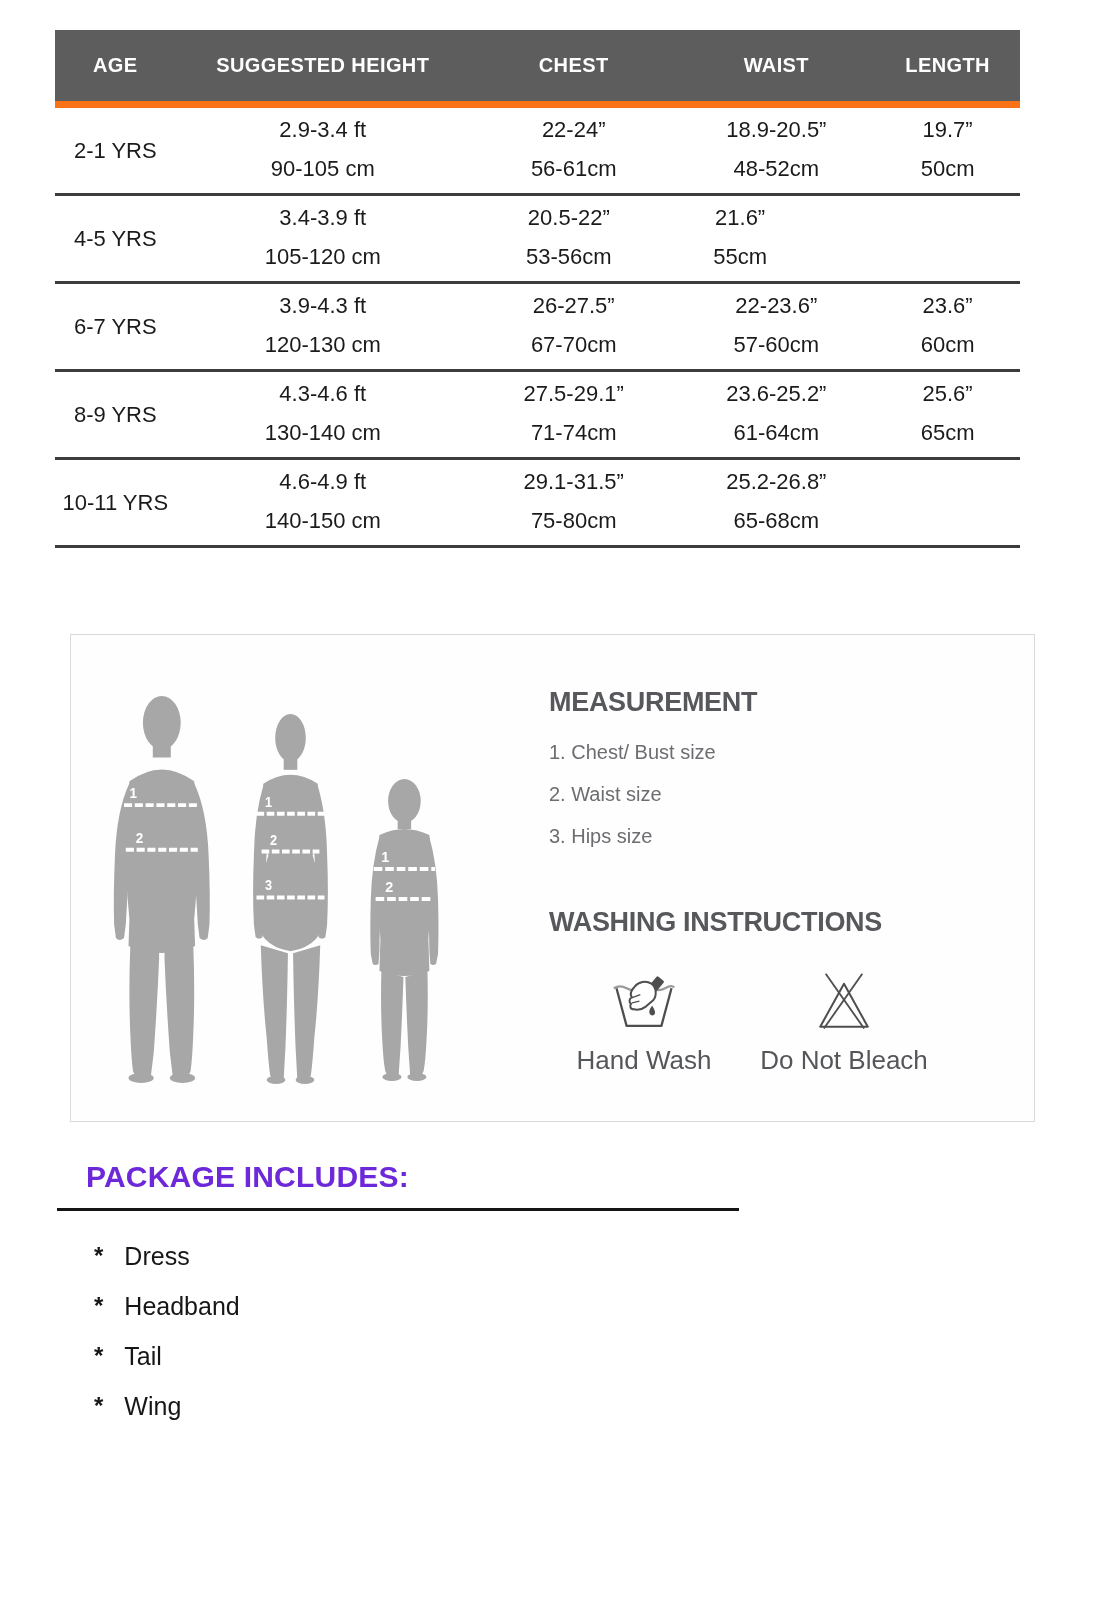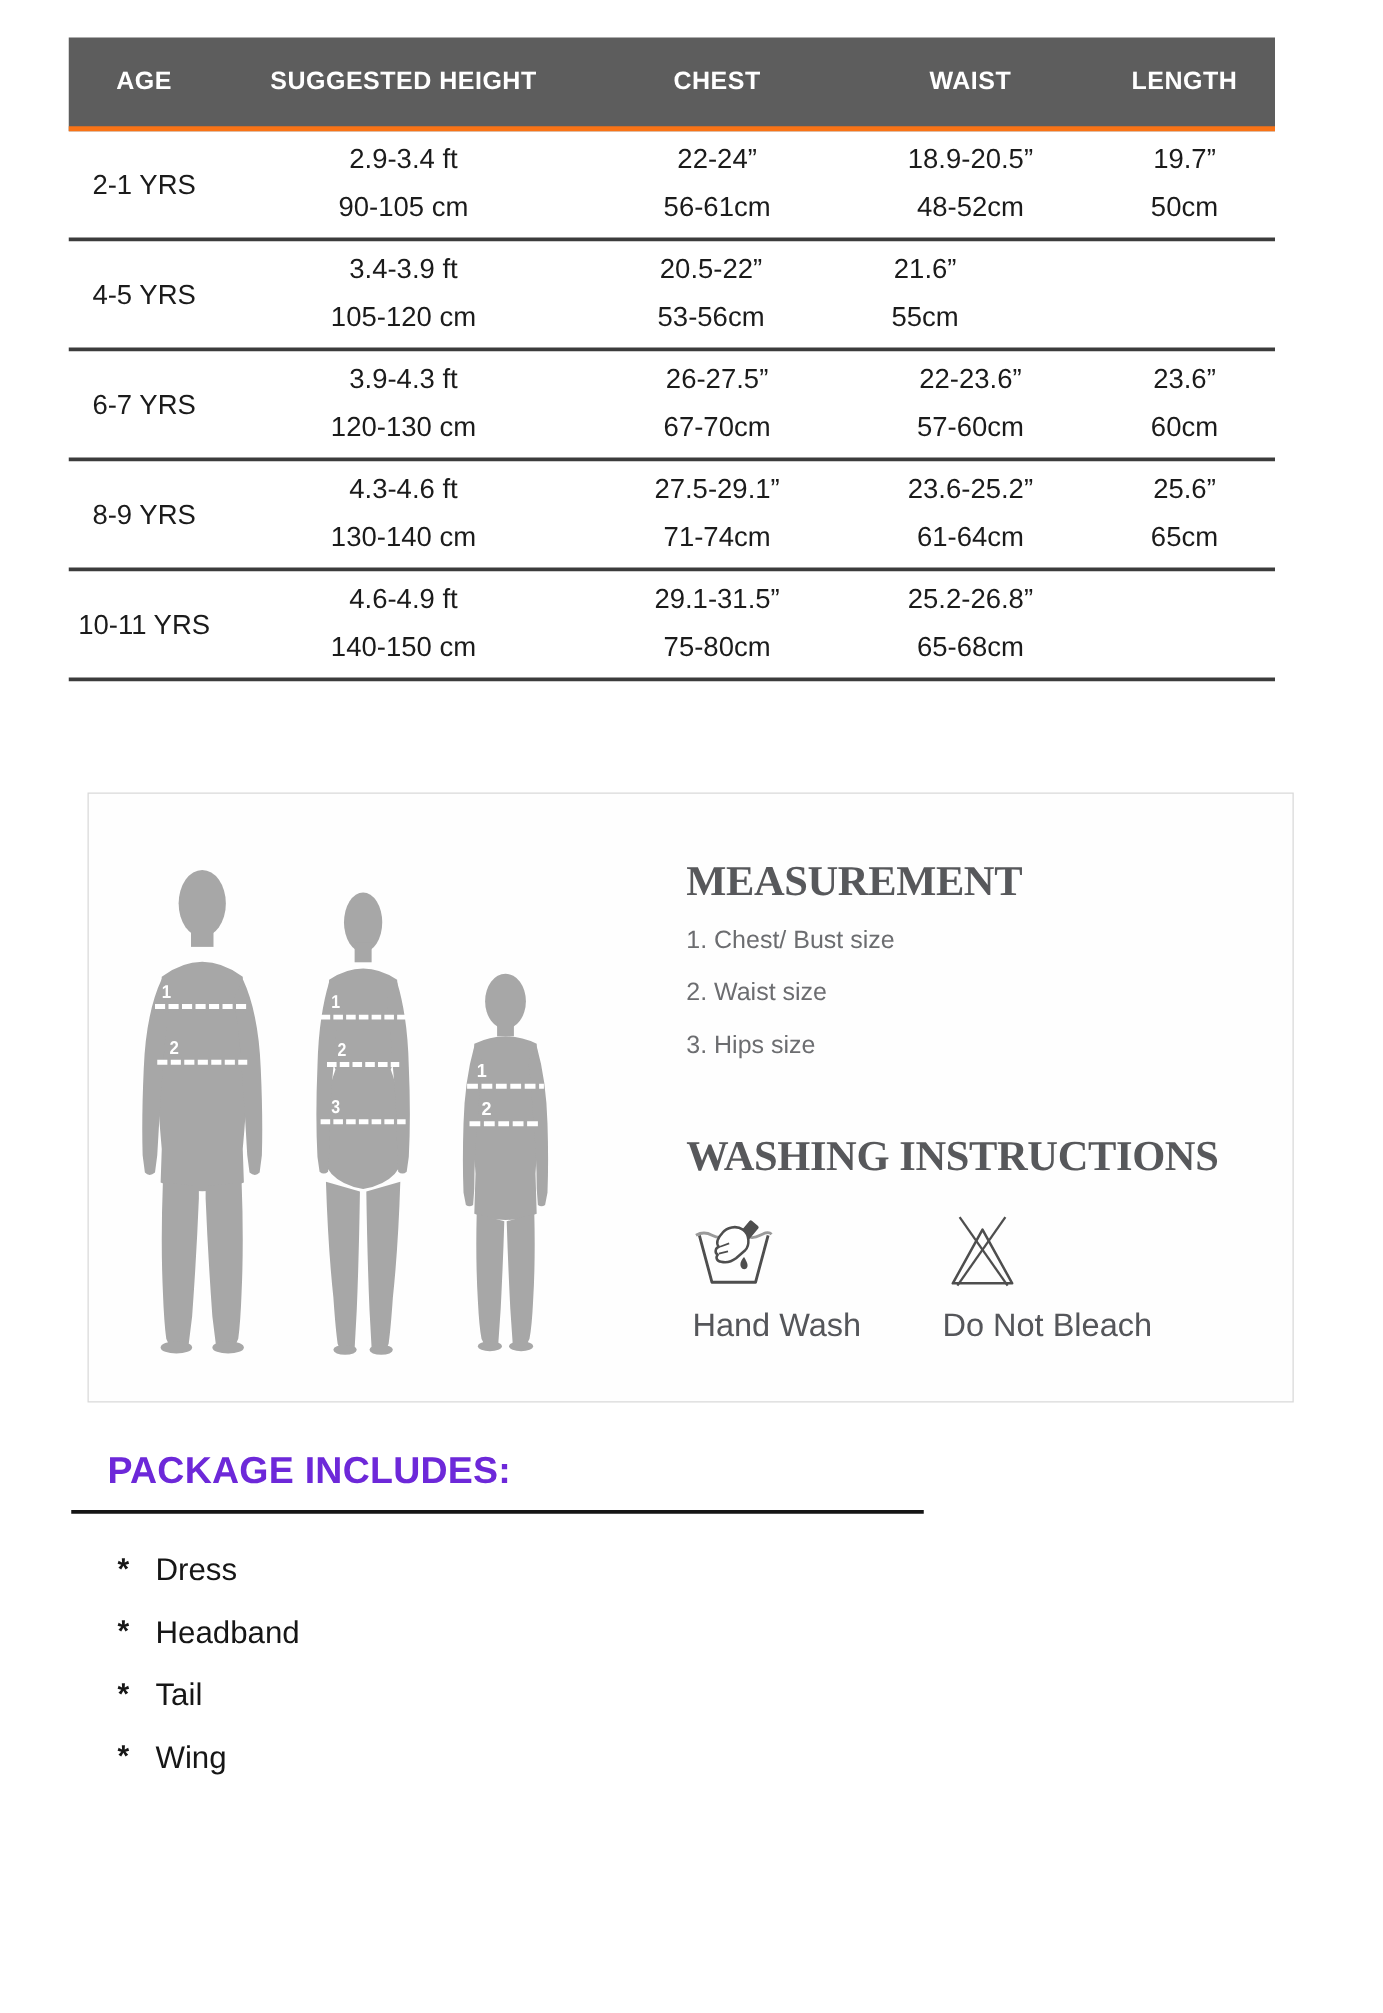--- a/index.html
+++ b/index.html
@@ -7,21 +7,21 @@
     width:1106px;height:1610px;position:relative;
     font-family:"Liberation Sans","DejaVu Sans",sans-serif;
     color:#1d1d1d;
   }
   .page{position:absolute;inset:0;background:#fff;overflow:hidden;}
 
   
   .size-table{position:absolute;left:55px;top:30px;width:965px;}
   .thead{
     display:flex;align-items:center;height:71px;background:#5d5d5d;
-    border-bottom:4px solid #f97316;color:#fff;font-weight:bold;
+    border-bottom:7px solid #f97316;color:#fff;font-weight:bold;
     font-size:20px;letter-spacing:.4px;
   }
   .col{text-align:center;}
   .c-age{width:12.5%;}
   .c-height{width:30.5%;}
   .c-chest{width:21.5%;}
   .c-waist{width:20.5%;}
   .c-length{width:15%;}
   .trow{display:flex;height:85px;border-bottom:3px solid #3c3c3c;font-size:22px;color:#1b1b1b;}
   .cell{display:flex;flex-direction:column;justify-content:space-between;
@@ -29,31 +29,31 @@
   .cell.age{justify-content:center;padding:0;}
 
   
   .panel{position:absolute;left:70px;top:634px;width:963px;height:486px;
          border:1px solid #d9d9d9;background:#fefefe;}
   .figures{position:absolute;left:20px;top:40px;}
   .figures path,.figures ellipse,.figures rect{fill:#a7a7a7;}
   .mline{stroke:#ffffff;stroke-width:4;stroke-dasharray:9 3;}
   .mnum{fill:#ffffff;font-size:15px;font-weight:bold;}
   .m-title,.w-title{
-    position:absolute;left:478px;font-size:34px;font-weight:bold;
-    color:#57585b;letter-spacing:-0.3px;white-space:nowrap;font-family:Liberation Serif, serif;
+    position:absolute;left:478px;font-size:27px;font-weight:bold;
+    color:#57585b;letter-spacing:-0.3px;white-space:nowrap;
   }
   .m-title{top:52px;}
   .w-title{top:272px;}
   .m-item{position:absolute;left:478px;font-size:20px;color:#6c6d70;white-space:nowrap;}
   .m-item.i1{top:106px;}
   .m-item.i2{top:148px;}
   .m-item.i3{top:190px;}
   .wash-item{position:absolute;top:336px;width:180px;display:flex;
-             flex-direction:column;}
+             flex-direction:column;align-items:center;}
   .wash-item.hand{left:483px;}
   .wash-item.bleach{left:683px;}
   .wash-label{margin-top:12px;font-size:26px;color:#55565a;white-space:nowrap;}
 
   
   .pkg-title{position:absolute;left:86px;top:1160px;font-size:30px;
              font-weight:bold;color:#6d28d9;letter-spacing:.2px;white-space:nowrap;}
   .pkg-rule{position:absolute;left:57px;top:1208px;width:682px;height:3px;background:#151515;}
   .pkg-item{position:absolute;left:94px;height:30px;display:flex;align-items:center;
             gap:21px;font-size:25px;color:#161616;white-space:nowrap;}

